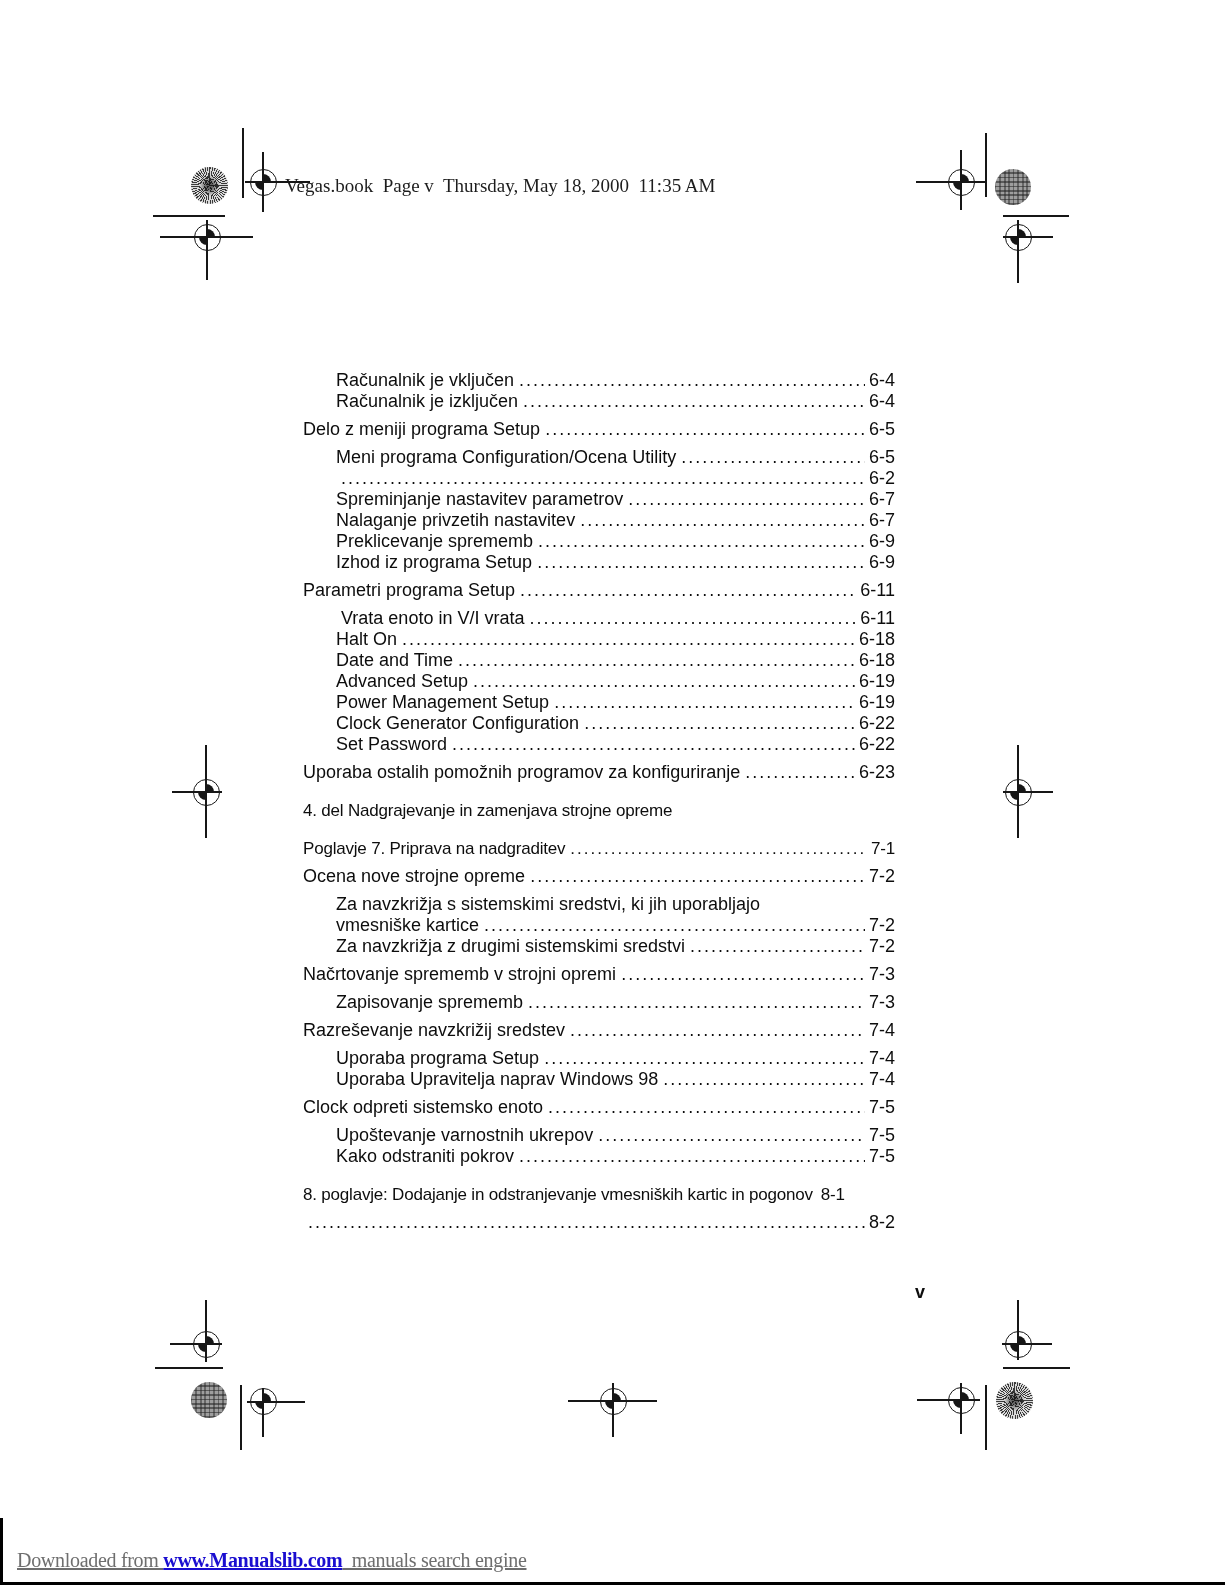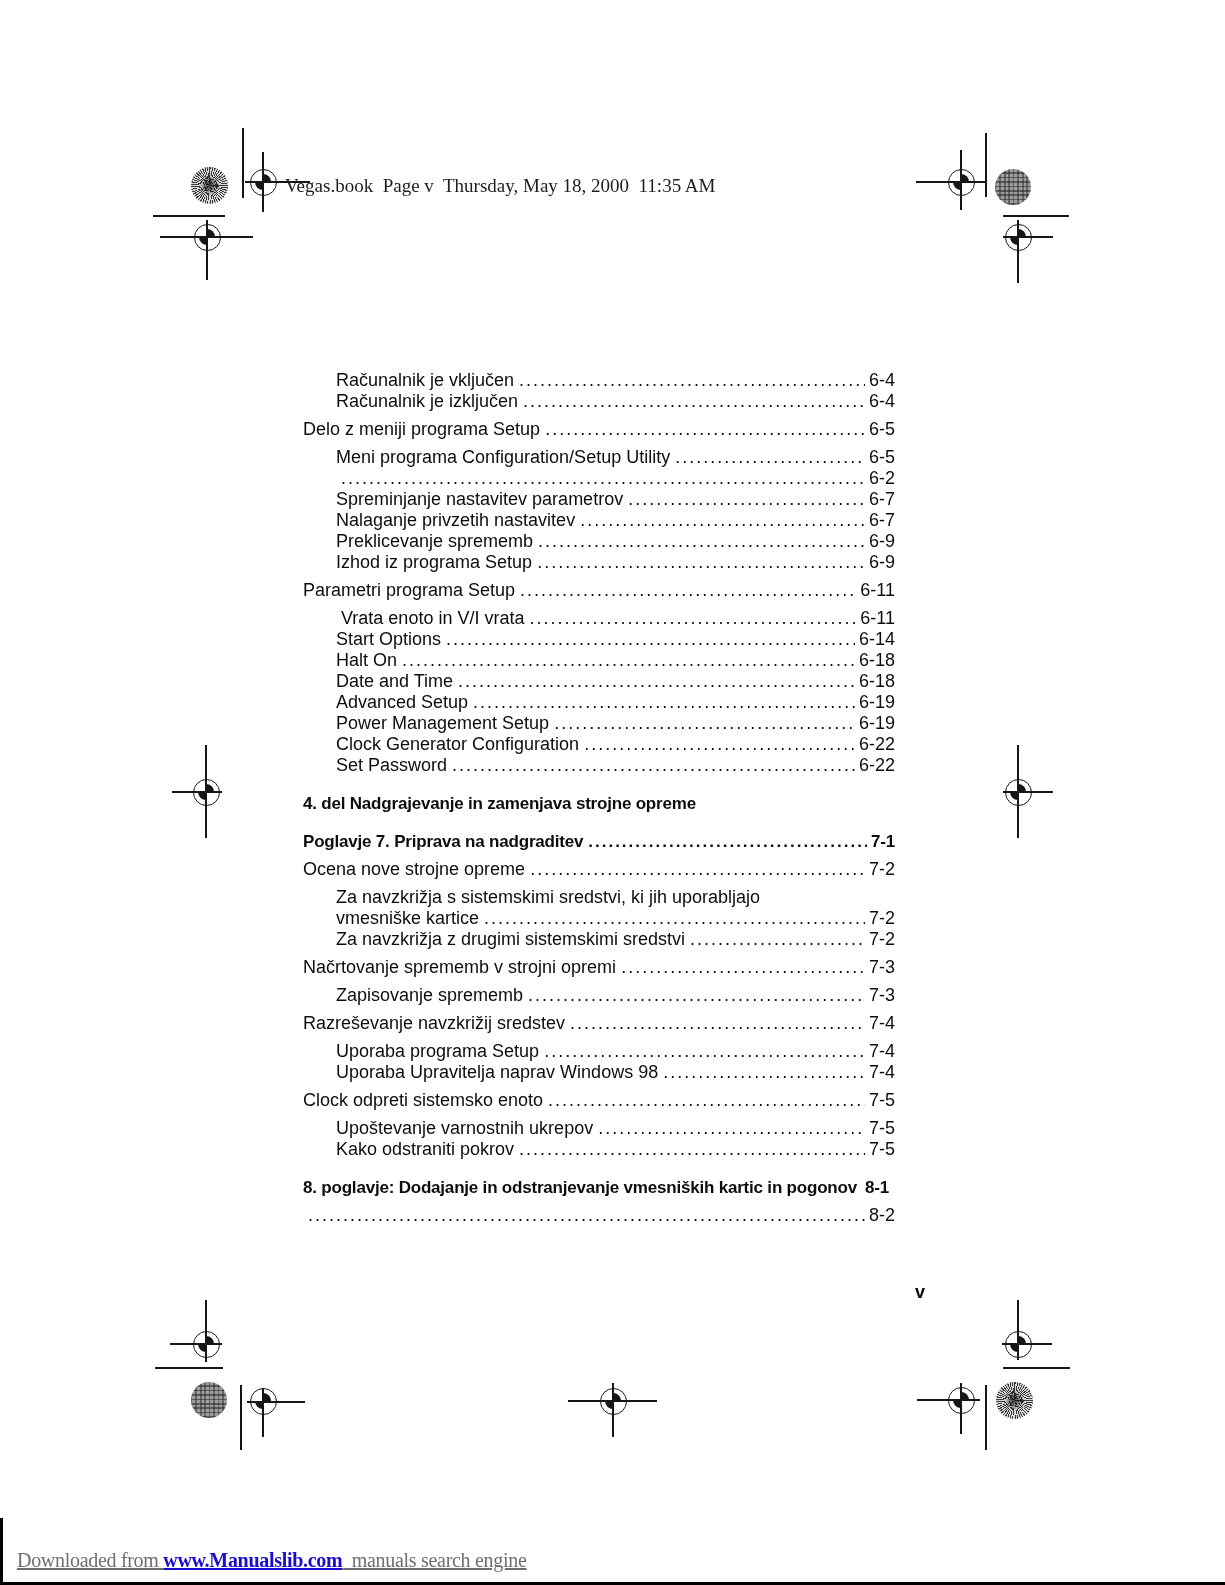--- a/index.html
+++ b/index.html
@@ -40,21 +40,21 @@
   }
   
   .toc{
     position:absolute;left:303px;top:370px;width:592px;
   }
   .toc-row{
     display:flex;align-items:baseline;line-height:21px;font-size:18px;color:#0d0d0d;
   }
   .toc-row.lvl1{padding-left:33px;}
   .toc-row.top,.toc-row.first{margin-top:7px;}
-  .toc-row.bold{font-weight:bold;font-size:17px;letter-spacing:-0.2px;margin-top:17px;}
+  .toc-row.bold{font-weight:normal;font-size:17px;letter-spacing:-0.2px;margin-top:17px;}
   .toc-label{white-space:pre;}
   .toc-dots{flex:1;overflow:hidden;white-space:nowrap;margin:0 4px 0 5px;}
   .toc-dots::after{
     letter-spacing:2px;
     content:"......................................................................................................................................................................";
   }
   .toc-page{white-space:pre;}
   .toc-page.nodots{margin-left:8px;}
   
   .page-num{
@@ -138,21 +138,21 @@
       <span class="toc-label">Računalnik je izključen</span>
       <span class="toc-dots"></span>
       <span class="toc-page">6-4</span>
     </div>
     <div class="toc-row lvl0 top">
       <span class="toc-label">Delo z meniji programa Setup</span>
       <span class="toc-dots"></span>
       <span class="toc-page">6-5</span>
     </div>
     <div class="toc-row lvl1 first">
-      <span class="toc-label">Meni programa Configuration/Setup Utility</span>
+      <span class="toc-label">Meni programa Configuration/Ocena Utility</span>
       <span class="toc-dots"></span>
       <span class="toc-page">6-5</span>
     </div>
     <div class="toc-row lvl1">
       <span class="toc-dots"></span>
       <span class="toc-page">6-2</span>
     </div>
     <div class="toc-row lvl1">
       <span class="toc-label">Spreminjanje nastavitev parametrov</span>
       <span class="toc-dots"></span>
@@ -177,25 +177,20 @@
       <span class="toc-label">Parametri programa Setup</span>
       <span class="toc-dots"></span>
       <span class="toc-page">6-11</span>
     </div>
     <div class="toc-row lvl1 first">
       <span class="toc-label"> Vrata enoto in V/I vrata</span>
       <span class="toc-dots"></span>
       <span class="toc-page">6-11</span>
     </div>
     <div class="toc-row lvl1">
-      <span class="toc-label">Start Options</span>
-      <span class="toc-dots"></span>
-      <span class="toc-page">6-14</span>
-    </div>
-    <div class="toc-row lvl1">
       <span class="toc-label">Halt On</span>
       <span class="toc-dots"></span>
       <span class="toc-page">6-18</span>
     </div>
     <div class="toc-row lvl1">
       <span class="toc-label">Date and Time</span>
       <span class="toc-dots"></span>
       <span class="toc-page">6-18</span>
     </div>
     <div class="toc-row lvl1">
@@ -210,20 +205,25 @@
     </div>
     <div class="toc-row lvl1">
       <span class="toc-label">Clock Generator Configuration</span>
       <span class="toc-dots"></span>
       <span class="toc-page">6-22</span>
     </div>
     <div class="toc-row lvl1">
       <span class="toc-label">Set Password</span>
       <span class="toc-dots"></span>
       <span class="toc-page">6-22</span>
+    </div>
+    <div class="toc-row lvl0 top">
+      <span class="toc-label">Uporaba ostalih pomožnih programov za konfiguriranje</span>
+      <span class="toc-dots"></span>
+      <span class="toc-page">6-23</span>
     </div>
     <div class="toc-row lvl0 top bold">
       <span class="toc-label">4. del Nadgrajevanje in zamenjava strojne opreme</span>
     </div>
     <div class="toc-row lvl0 top bold">
       <span class="toc-label">Poglavje 7. Priprava na nadgraditev</span>
       <span class="toc-dots"></span>
       <span class="toc-page">7-1</span>
     </div>
     <div class="toc-row lvl0 top">

